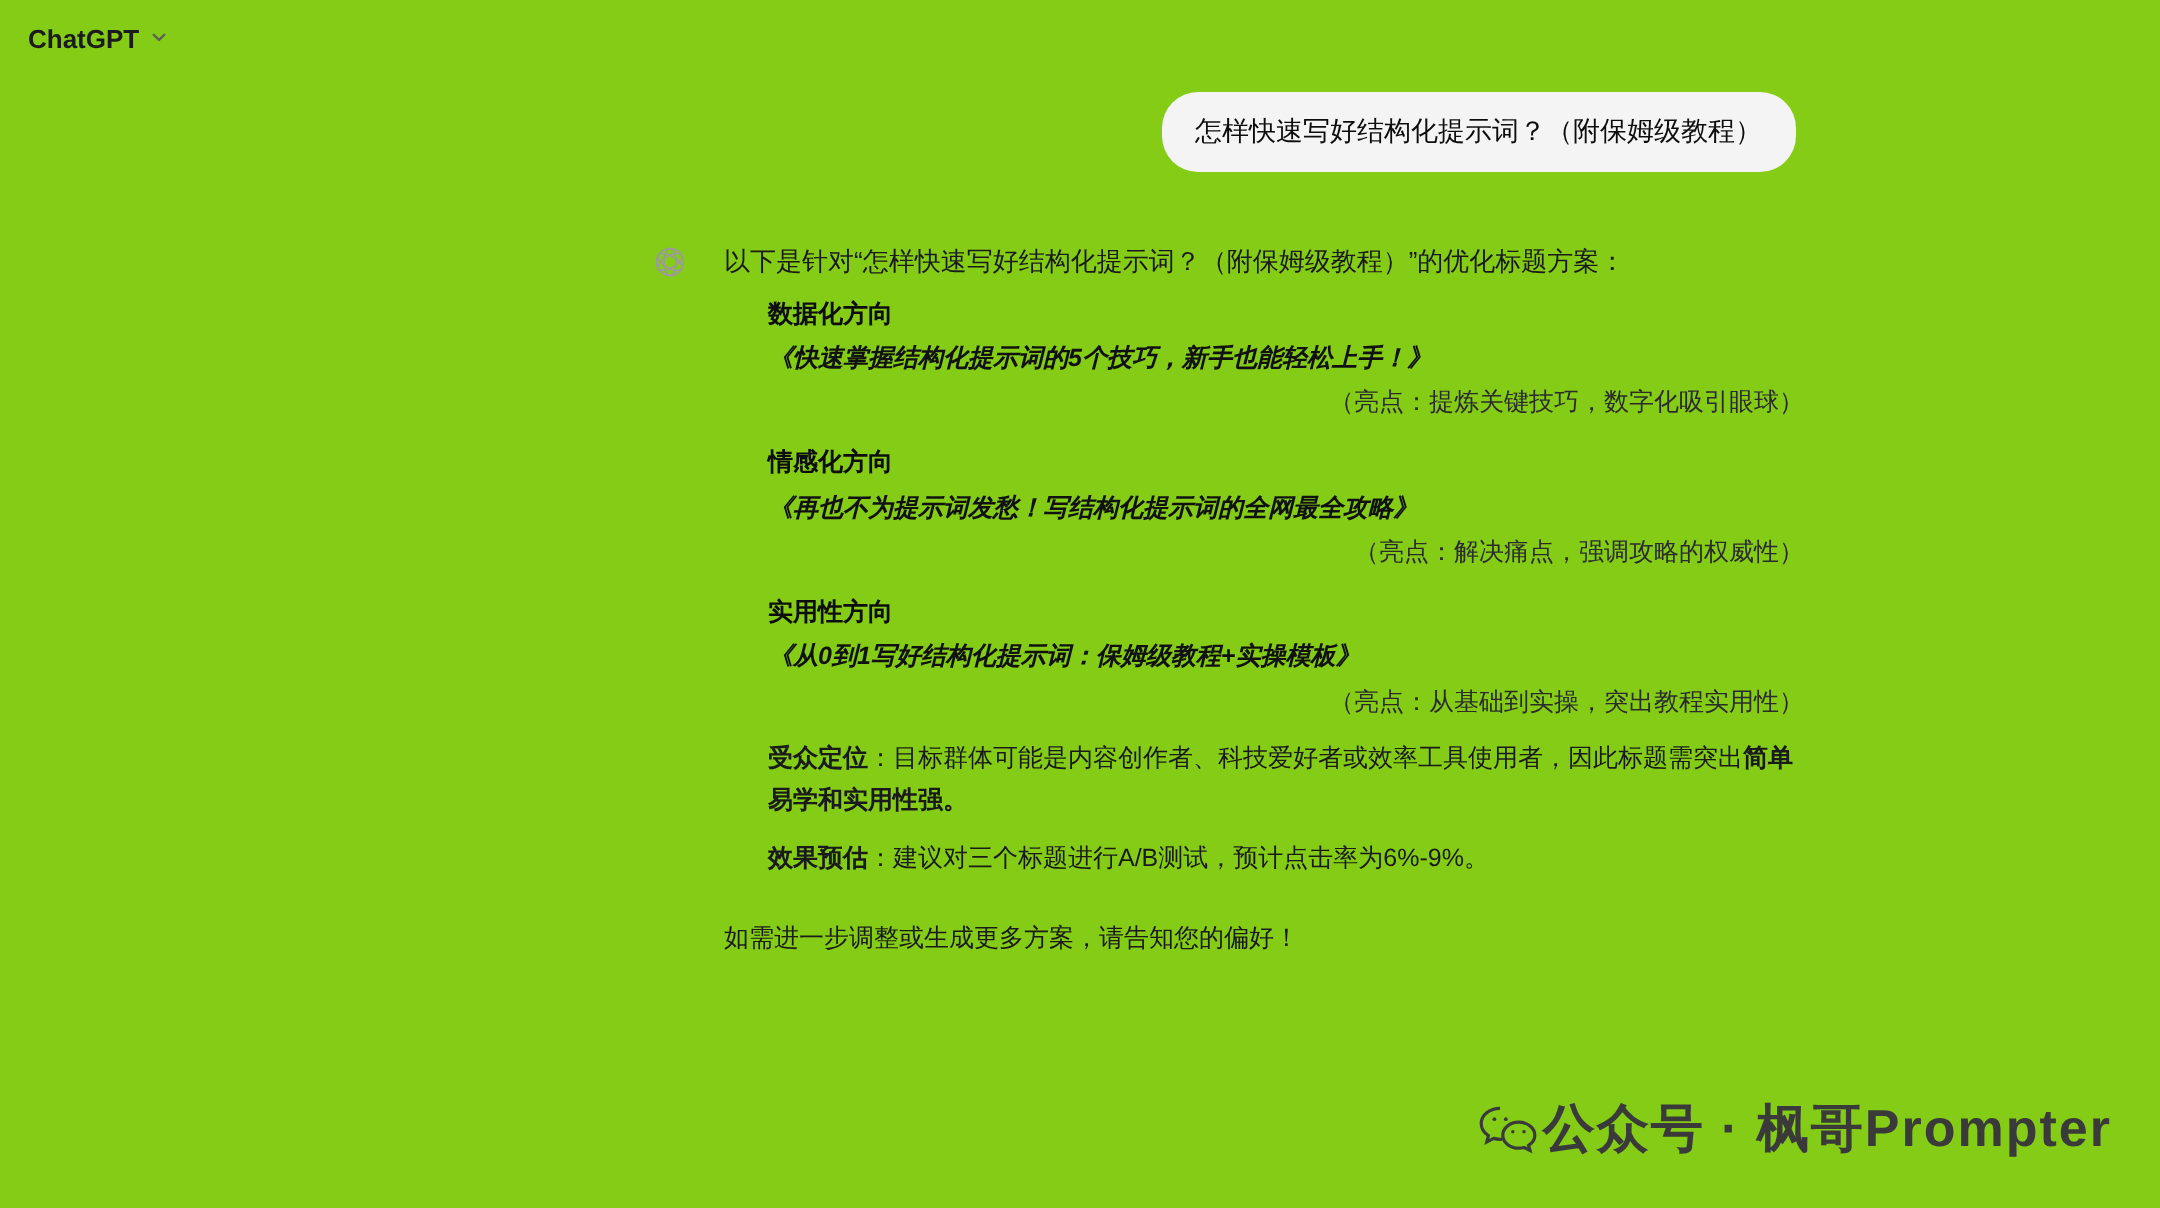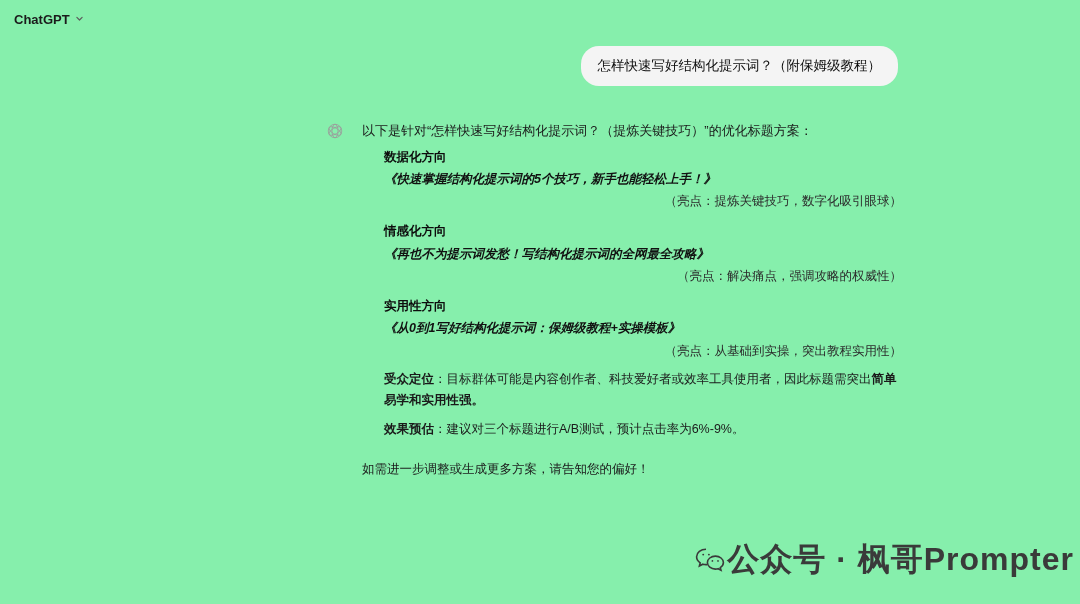--- a/index.html
+++ b/index.html
@@ -10,21 +10,21 @@
     height: 604px;
     background: #ffffff;
     font-family: "Liberation Sans", sans-serif;
     color: #0d0d0d;
     overflow: hidden;
   }
   .app {
     position: relative;
     width: 1080px;
     height: 604px;
-    background: #86efac;
+    background: #84cc16;
   }
 
   
   .topbar {
     height: 32px;
     display: flex;
     align-items: center;
     padding: 6px 0 0 14px;
   }
   .brand {
@@ -131,27 +131,27 @@
   .adv-item b { font-weight: bold; }
 
   .closing {
     margin-top: 18px;
     font-size: 12.5px;
   }
 
   
   .watermark {
     position: absolute;
-    right: 6px;
+    right: 24px;
     bottom: 22px;
     display: flex;
     align-items: center;
     gap: 0;
     color: #3a3a3a;
-    font-size: 32px;
+    font-size: 26px;
     font-weight: bold;
     letter-spacing: 1px;
     white-space: nowrap;
     pointer-events: none;
   }
   .wechat-ico { width: 34px; height: 34px; color: #2f2f2f; }
   .wechat-ico svg { display: block; }
 </style>
 </head>
 <body>
@@ -181,21 +181,21 @@
         <svg viewBox="0 0 24 24" width="18" height="18" fill="none" stroke="#9b9b9b" stroke-width="1.1">
           <circle cx="12" cy="12" r="9"></circle>
           <ellipse cx="12" cy="12" rx="9" ry="4" transform="rotate(30 12 12)"></ellipse>
           <ellipse cx="12" cy="12" rx="9" ry="4" transform="rotate(90 12 12)"></ellipse>
           <ellipse cx="12" cy="12" rx="9" ry="4" transform="rotate(150 12 12)"></ellipse>
         </svg>
       </div>
 
       <div class="msg">
 
-        <p class="intro">以下是针对“怎样快速写好结构化提示词？（提炼关键技巧）”的优化标题方案：</p>
+        <p class="intro">以下是针对“怎样快速写好结构化提示词？（附保姆级教程）”的优化标题方案：</p>
 
 
         <div class="sub-block">
           <div class="sub-title first">数据化方向</div>
           <div class="title-opt">《快速掌握结构化提示词的5个技巧，新手也能轻松上手！》</div>
           <div class="note">（亮点：提炼关键技巧，数字化吸引眼球）</div>
 
           <div class="sub-title">情感化方向</div>
           <div class="title-opt">《再也不为提示词发愁！写结构化提示词的全网最全攻略》</div>
           <div class="note">（亮点：解决痛点，强调攻略的权威性）</div>

